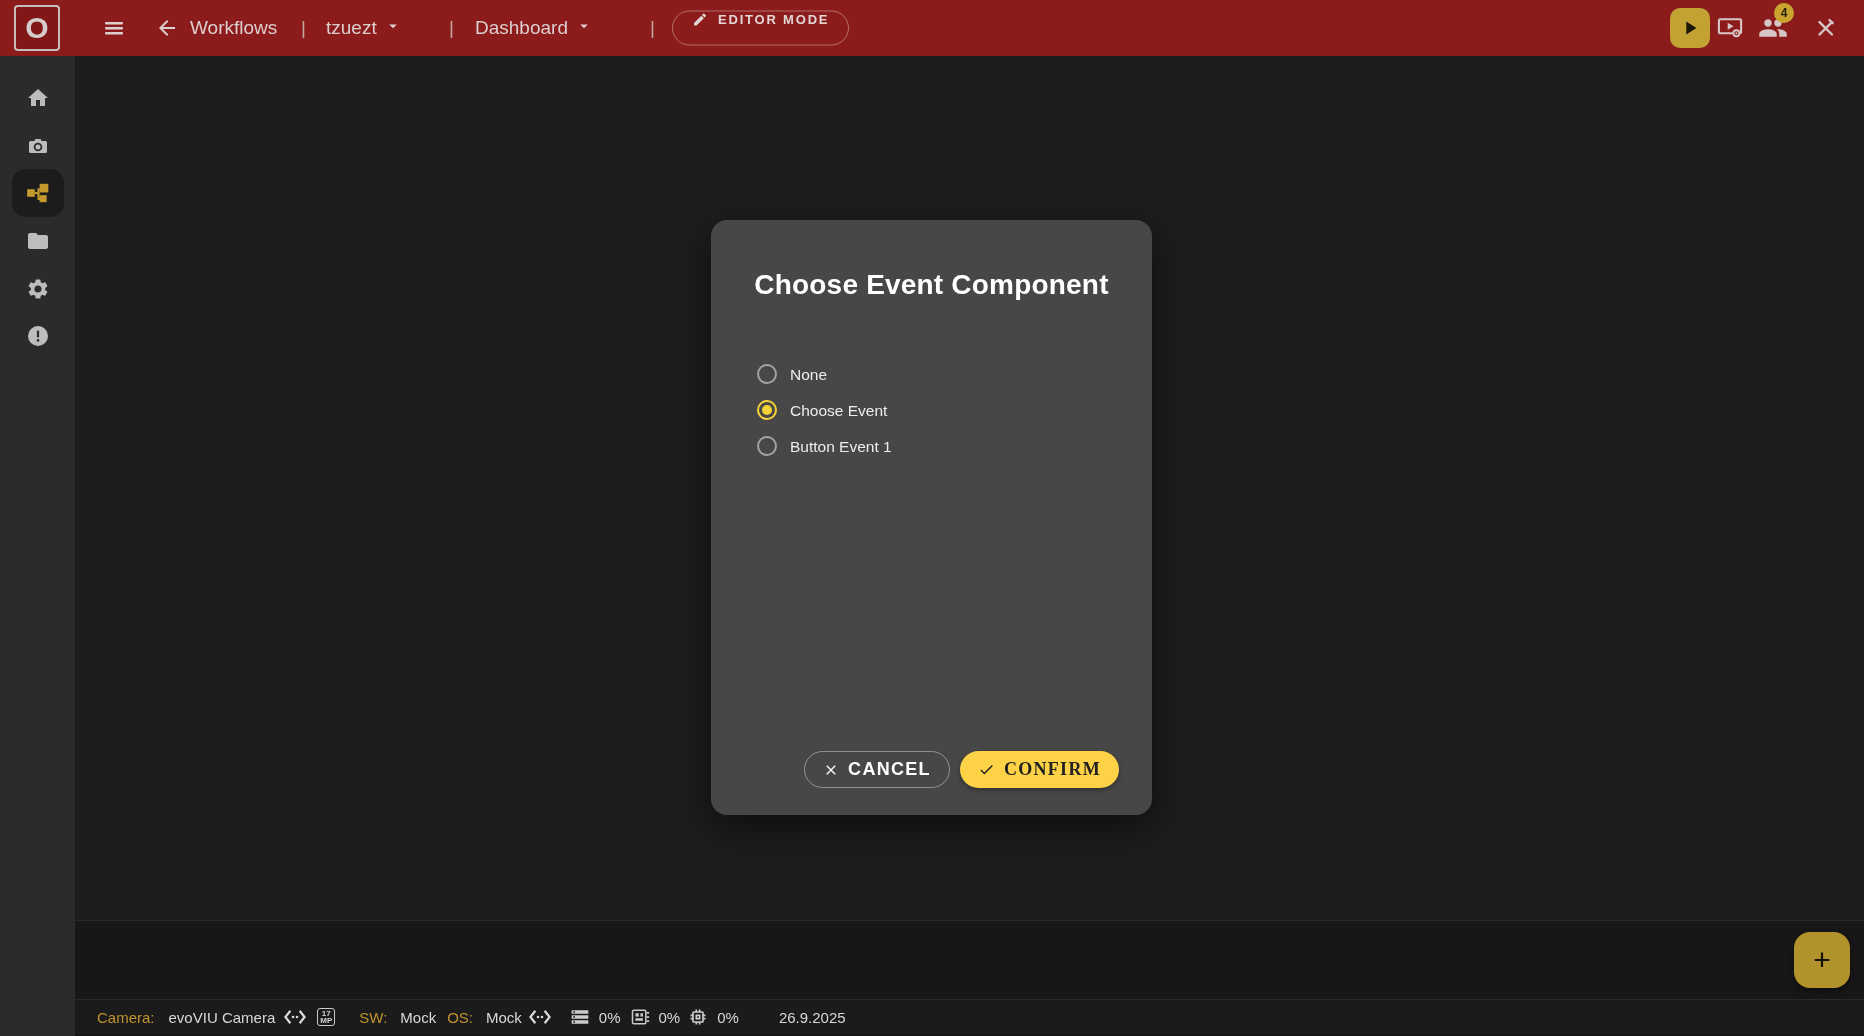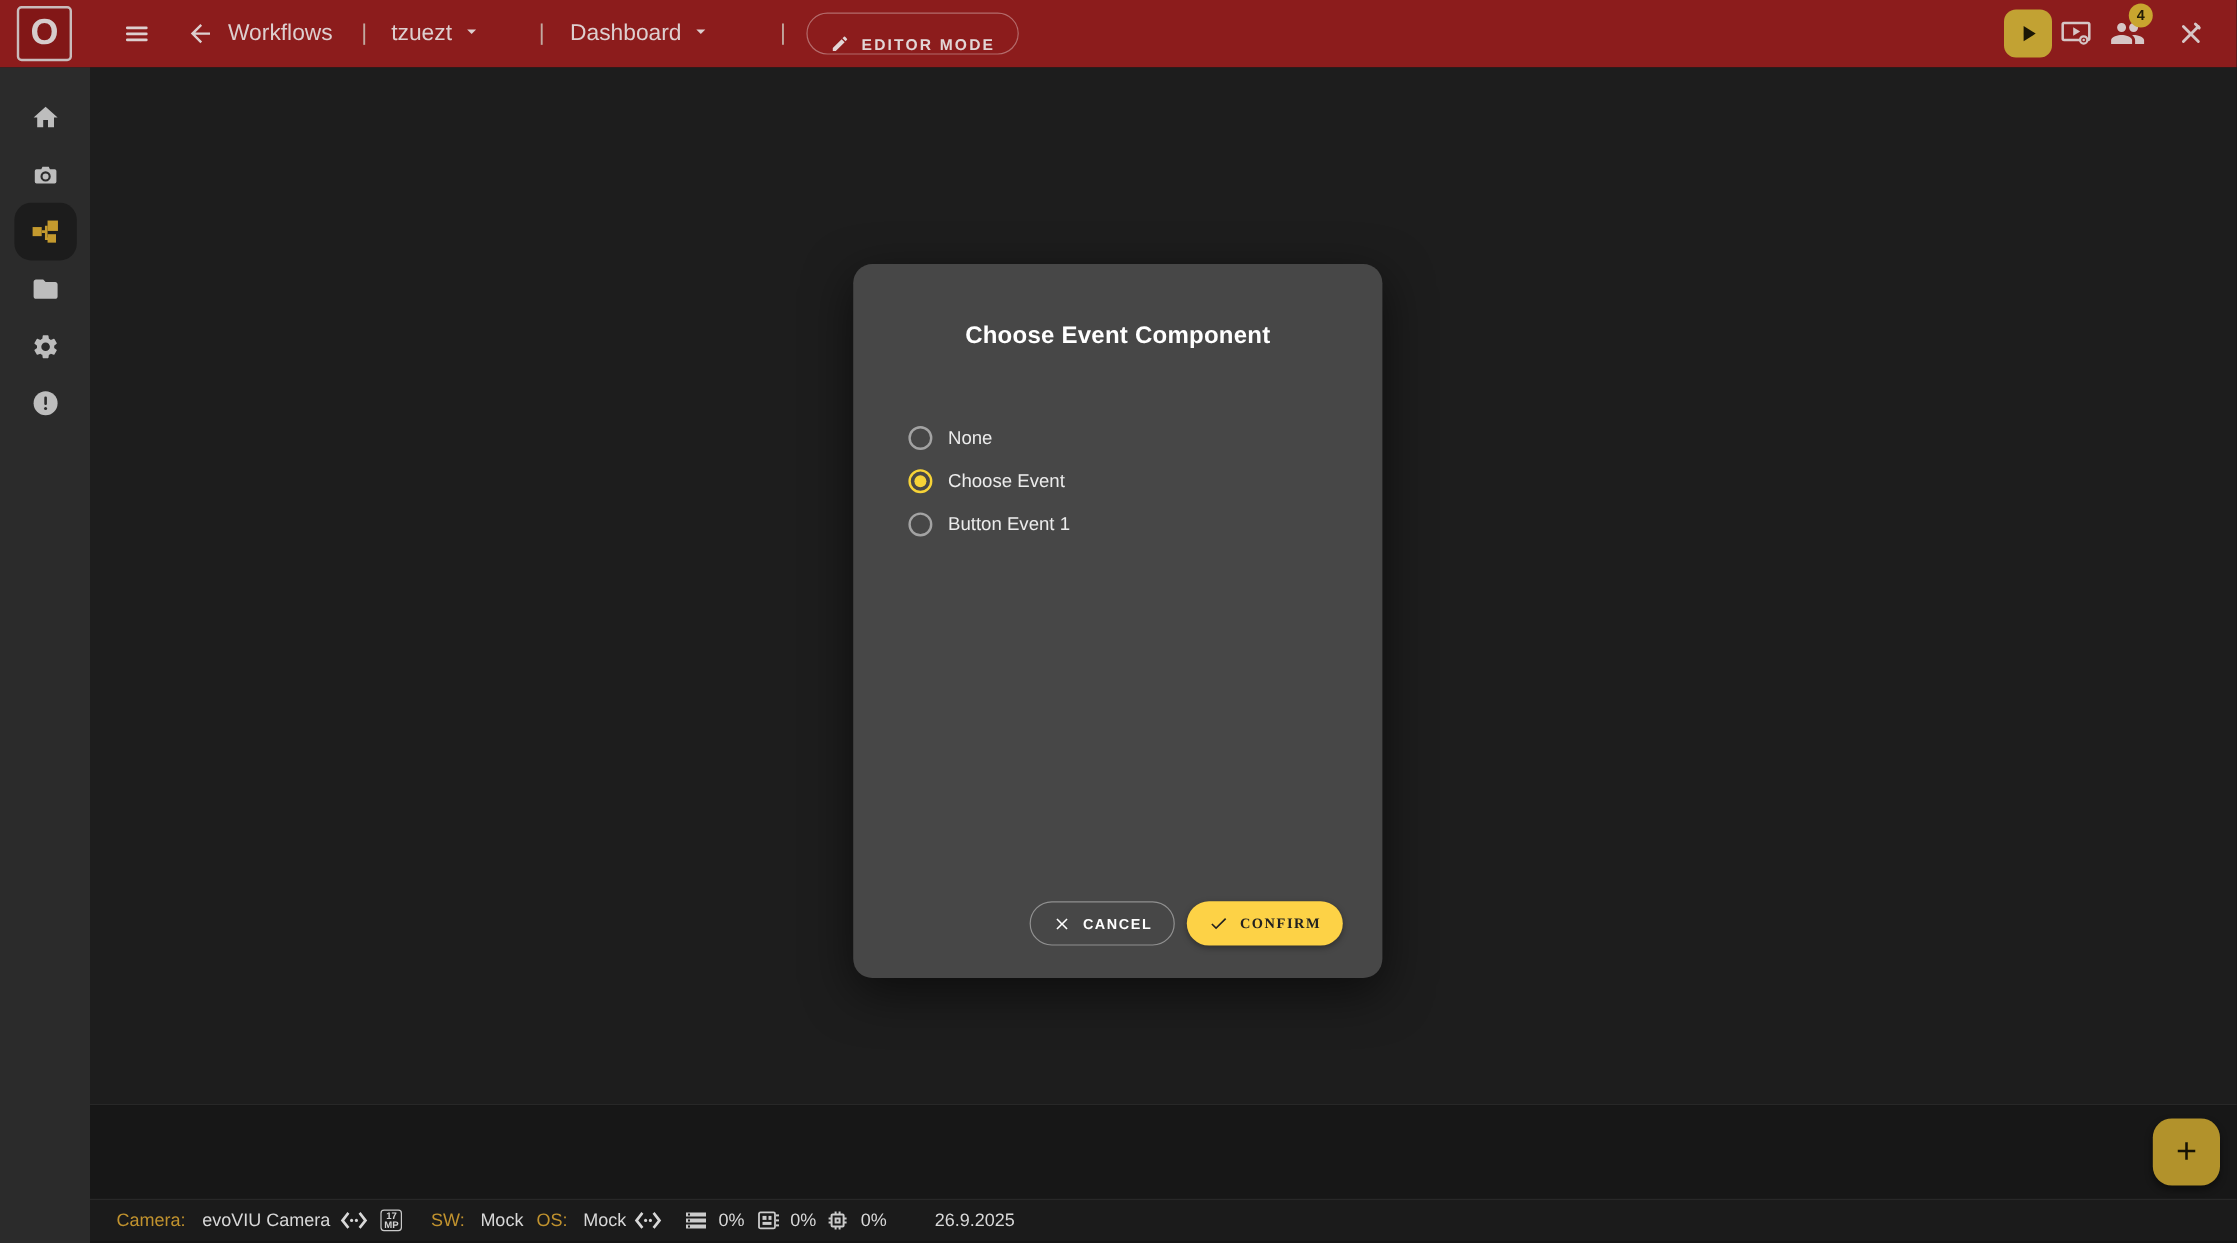--- a/index.html
+++ b/index.html
@@ -10,21 +10,21 @@
   
   .topbar { position:absolute; left:0; top:0; width:1864px; height:56px;
             background:#8c1c1c; z-index:30; }
   .topbar .abs { position:absolute; top:50%; transform:translateY(-50%); }
   .logo-box { left:14px; width:46px; height:46px; border:2px solid #c9bcbc;
               border-radius:4px; display:flex; align-items:center; justify-content:center;
               color:#d6cccc; font-size:30px; font-weight:bold; background:#821717; }
   .tb-text { color:#ddcfcf; font-size:19px; white-space:nowrap; display:flex; align-items:flex-start; gap:7px; }
   .tb-sep { color:#c2a9a0; font-size:19px; }
   .editor-btn { left:672px; height:35px; padding:0 19px; border:1px solid rgba(255,255,255,0.35);
-                border-radius:18px; display:flex; align-items:flex-end; gap:10px;
+                border-radius:18px; display:flex; align-items:flex-start; gap:10px;
                 color:#e2d6d6; font-size:13px; font-weight:bold; letter-spacing:1.8px;
                 background:transparent; cursor:pointer; }
   .play-btn { left:1670px; width:40px; height:40px; background:#c2a233; border-radius:10px;
               display:flex; align-items:center; justify-content:center; cursor:pointer; }
   .icon-btn { display:flex; align-items:center; justify-content:center; cursor:pointer; }
   .badge { position:absolute; left:16px; top:-10px; width:20px; height:20px; border-radius:50%;
            background:#c9a52f; color:#231d06; font-size:12px; font-weight:bold;
            display:flex; align-items:center; justify-content:center; }
 
   
@@ -44,32 +44,32 @@
                padding-left:22px; font-size:15px; color:#d8d8d8; white-space:nowrap; }
   .sb-label { color:#c0922e; }
   .sb-ico { display:inline-flex; align-items:center; }
   .mp-badge { border:1.5px solid #c9c9c9; border-radius:3px; padding:1px 2px; line-height:7px;
               font-size:8px; font-weight:bold; color:#d2d2d2; text-align:center; }
 
   
   .scrim { position:absolute; left:0; top:0; width:1864px; height:1036px; z-index:40; pointer-events:none; }
   .dialog { position:absolute; left:711px; top:220px; width:441px; height:595px; background:#474747;
             border-radius:16px; z-index:50; box-shadow:0 12px 40px rgba(0,0,0,0.55); }
-  .dlg-title { margin-top:49px; text-align:center; color:#ffffff; font-size:20px; font-weight:bold;
+  .dlg-title { margin-top:49px; text-align:center; color:#ffffff; font-size:28px; font-weight:bold;
                letter-spacing:0.2px; }
   .options { margin-top:47px; padding-left:46px; }
   .radio-row { height:36px; display:flex; align-items:flex-end; gap:13px; cursor:pointer; }
   .radio { width:20px; height:20px; border-radius:50%; border:2px solid #a3a3a3; position:relative; flex:none; }
   .radio-row.selected .radio { border-color:#f6d337; }
   .radio-row.selected .radio::after { content:""; position:absolute; left:3px; top:3px; width:10px; height:10px;
                border-radius:50%; background:#f6d337; }
   .radio-label { color:#ececec; font-size:15.5px; }
   .dlg-actions { position:absolute; right:33px; bottom:27px; display:flex; gap:10px; }
   .btn { height:37px; border-radius:19px; display:flex; align-items:center; gap:9px; padding:0 18px;
-         font-size:12px; font-weight:bold; letter-spacing:1.3px; cursor:pointer; }
+         font-size:18px; font-weight:bold; letter-spacing:1.3px; cursor:pointer; }
   .btn-cancel { border:1px solid rgba(255,255,255,0.4); color:#ffffff; background:transparent; }
   .btn-confirm { background:#fdd246; color:#212121; box-shadow:0 2px 5px rgba(0,0,0,0.35);font-family:Liberation Serif, serif; }
 
   svg { display:block; }
 </style>
 </head>
 <body>
 
 <div class="stage">
 

